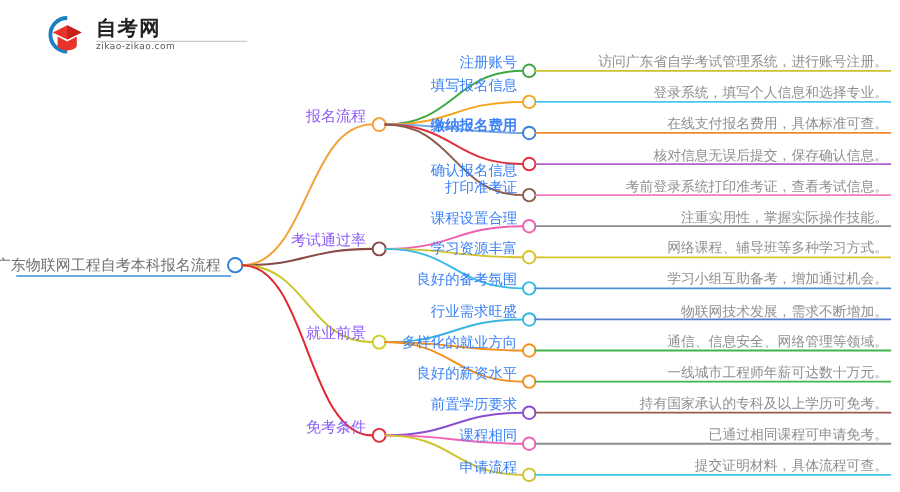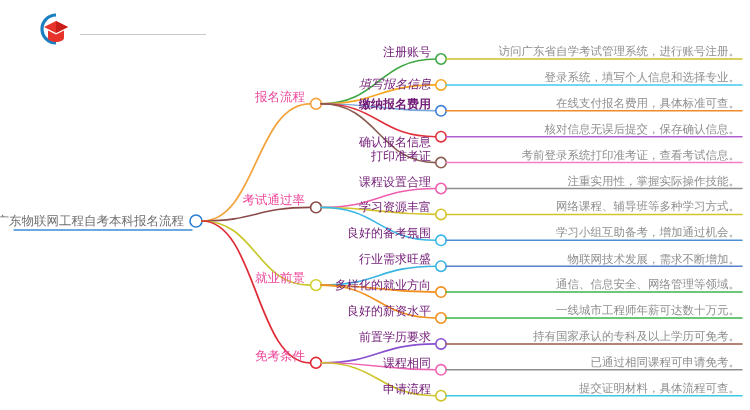--- a/index.html
+++ b/index.html
@@ -37,38 +37,42 @@
     position:absolute;
     color:#7a7a7a;
     font-size:12.5px;
     line-height:14px;
     white-space:nowrap;
   }
   .lbl.root{
     color:#6f6f6f;
     font-size:12.5px;
   }
-  .lbl.branch{color:#ec4899;font-size:12.5px;}
-  .lbl.leaf{color:#701a75;font-size:12px;}
-  .lbl.detail{color:#8f8f8f;font-size:11.5px;font-family:Liberation Mono, monospace;}
+  .lbl.branch{color:#8b5cf6;font-size:12.5px;}
+  .lbl.leaf{color:#3b82f6;font-size:12px;}
+  .lbl.detail{color:#8f8f8f;font-size:11.5px;}
   .lbl.r{transform:translate(-100%,-50%);}
 </style>
 </head>
 <body>
 
 <div id="stage">
 
   <div class="logo-wrap">
     <div class="logo-mark">
       <svg width="44" height="36" viewBox="0 0 44 36">
         <path d="M26 4 A14 14 0 1 0 26 32" fill="none" stroke="#1a7fc1" stroke-width="3.2"></path>
         <path d="M14 16 L26 10 L38 16 L26 22 Z" fill="#e8332a"></path>
         <path d="M18 19.5 L18 27 C18 29.4 22 31 26 31 C30 31 34 29.4 34 27 L34 19.5 L26 23.6 Z" fill="#e8332a"></path>
         <path d="M26 10 L38 16 L26 22 Z" fill="#c81f1a"></path>
       </svg>
+    </div>
+    <div class="logo-text">
+      <div class="logo-title">自考网</div>
+      <div class="logo-sub">zikao-zikao.com</div>
     </div>
     <div class="logo-underline"></div>
   </div>
 
   <svg id="wires">
       <line x1="14" y1="230" x2="192" y2="230" stroke="#3b8fd8" stroke-width="1.3" stroke-linecap="round"></line>
       <circle cx="196" cy="221" r="6" fill="#ffffff" stroke="#2b7fd4" stroke-width="1.6"></circle>
       <path d="M 202 221 C 256 221, 256 103.8, 310 103.8" fill="none" stroke="#f2a33c" stroke-width="1.7" stroke-linecap="round"></path>
       <circle cx="316" cy="103.8" r="5.4" fill="#ffffff" stroke="#f2a33c" stroke-width="1.6"></circle>
       <path d="M 321 103.8 C 378.5 103.8, 378.5 59, 436 59" fill="none" stroke="#3fa845" stroke-width="1.6" stroke-linecap="round"></path>
@@ -133,21 +137,21 @@
       <line x1="436" y1="395.7" x2="436" y2="395.7" stroke="#cfc42c" stroke-width="1.6" stroke-linecap="round"></line>
       <circle cx="441" cy="395.7" r="5.2" fill="#ffffff" stroke="#cfc42c" stroke-width="1.6"></circle>
       <line x1="446" y1="395.7" x2="742" y2="395.7" stroke="#3ec8e8" stroke-width="1.5" stroke-linecap="round"></line>
     </svg>
 
   <div id="labels">
       <div class="lbl root r" style="left: 184px; top: 221px;">广东物联网工程自考本科报名流程</div>
       <div class="lbl branch r" style="left: 305px; top: 96.8px;">报名流程</div>
       <div class="lbl leaf r" style="left: 431px; top: 52px;">注册账号</div>
       <div class="lbl detail r" style="left: 740px; top: 52px; transform: translate(-100%, -50%);">访问广东省自学考试管理系统，进行账号注册。</div>
-      <div class="lbl leaf r" style="left: 431px; top: 84px; font-style: italic;">填写报名信息</div>
+      <div class="lbl leaf r" style="left: 431px; top: 71px;">填写报名信息</div>
       <div class="lbl detail r" style="left: 740px; top: 77.9px; transform: translate(-100%, -50%);">登录系统，填写个人信息和选择专业。</div>
       <div class="lbl leaf r" style="left: 431px; top: 103.8px; font-weight: bold;">缴纳报名费用</div>
       <div class="lbl detail r" style="left: 740px; top: 103.8px; transform: translate(-100%, -50%);">在线支付报名费用，具体标准可查。</div>
       <div class="lbl leaf r" style="left: 431px; top: 129.7px; margin-top: 12px;">确认报名信息</div>
       <div class="lbl detail r" style="left: 740px; top: 129.7px; transform: translate(-100%, -50%);">核对信息无误后提交，保存确认信息。</div>
       <div class="lbl leaf r" style="left: 431px; top: 155.6px;">打印准考证</div>
       <div class="lbl detail r" style="left: 740px; top: 155.6px; transform: translate(-100%, -50%);">考前登录系统打印准考证，查看考试信息。</div>
       <div class="lbl branch r" style="left: 305px; top: 200.4px;">考试通过率</div>
       <div class="lbl leaf r" style="left: 431px; top: 182px;">课程设置合理</div>
       <div class="lbl detail r" style="left: 740px; top: 181.5px; transform: translate(-100%, -50%);">注重实用性，掌握实际操作技能。</div>

